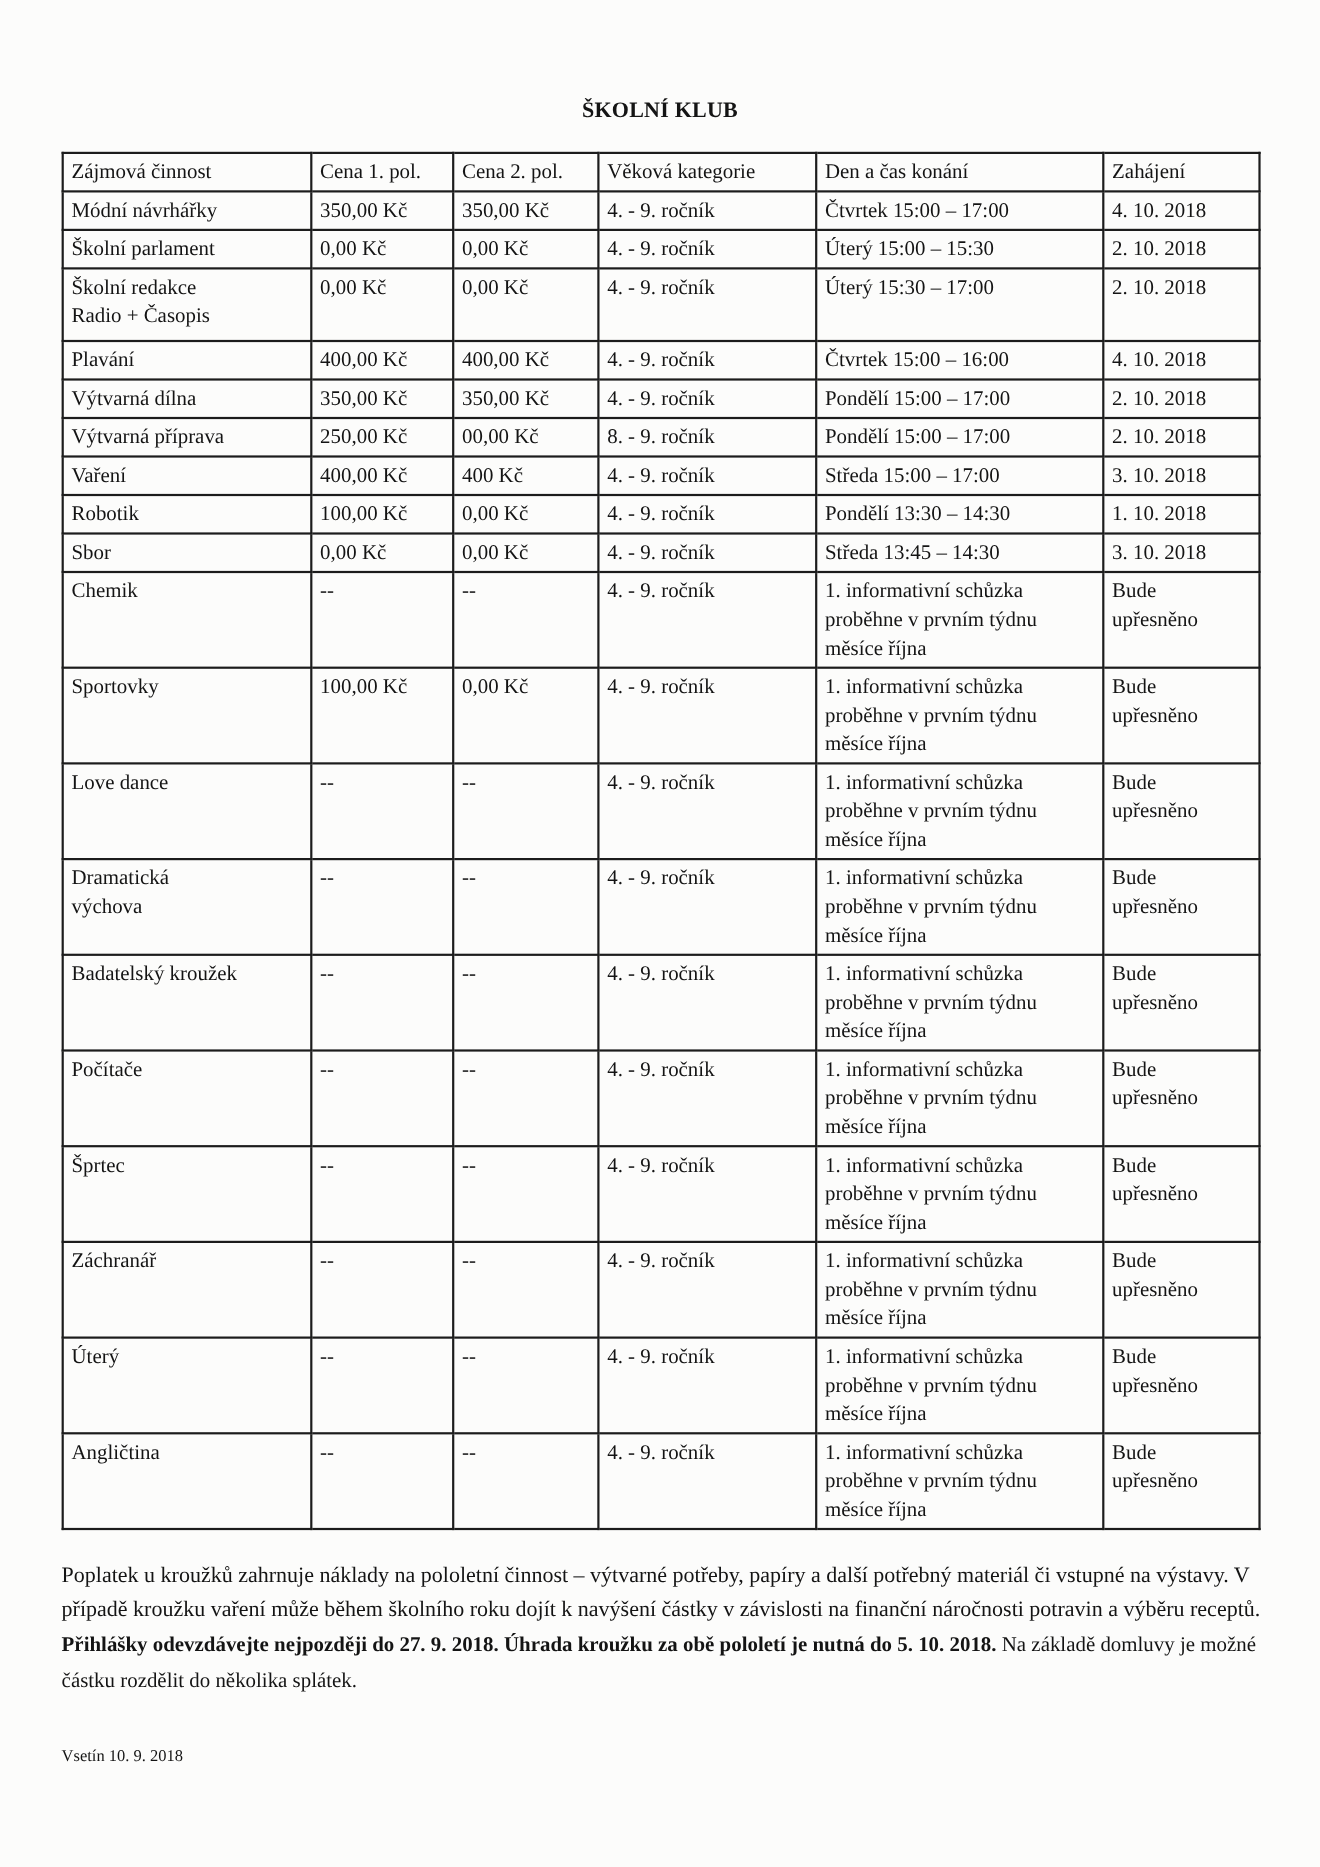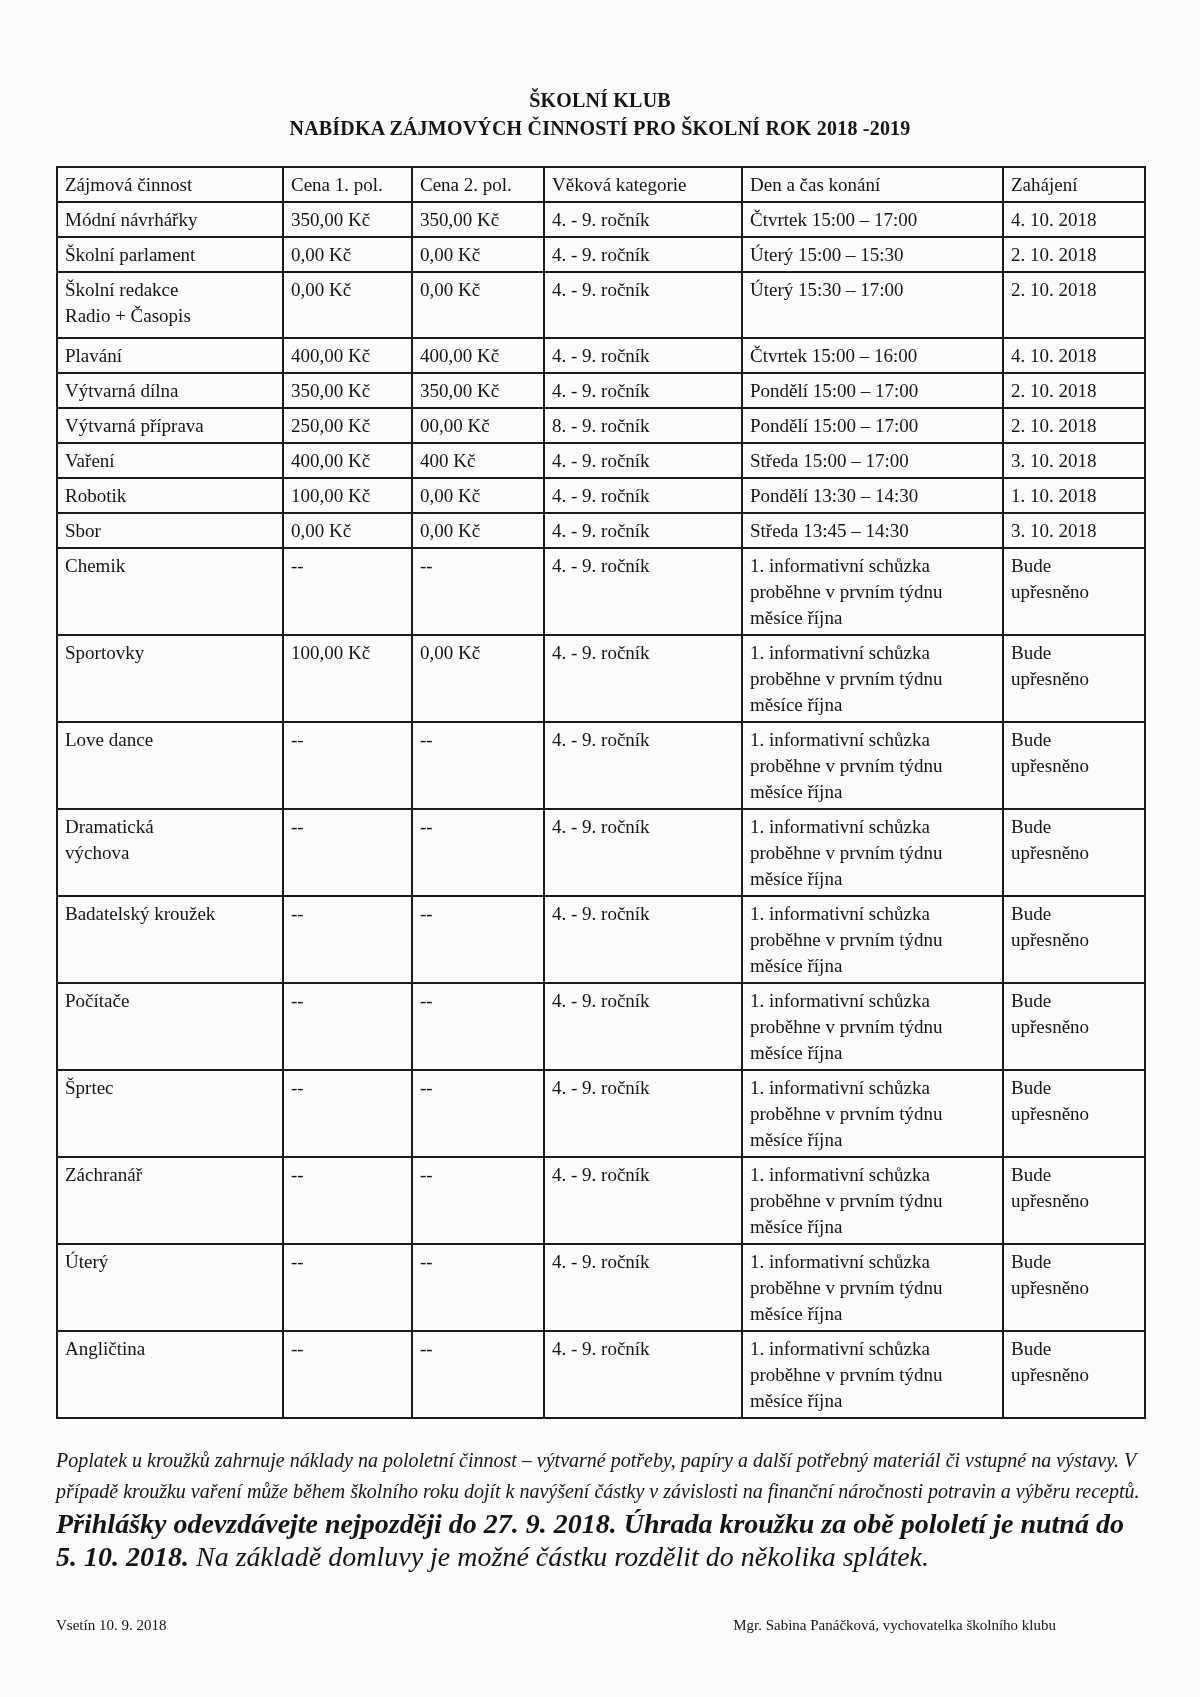--- a/index.html
+++ b/index.html
@@ -63,45 +63,43 @@
     white-space: pre-line;
     padding-top: 6px;
   }
   td.start-cell { white-space: pre-line; line-height: 29px; border-radius: 13px; }
 
   .notes {
     width: 1092px;
     margin-top: 26px;
     font-size: 20px;
     line-height: 31px;
-    font-style: italic;
   }
   .notes .para-deadline {
-    font-size: 28px;
+    font-size: 19px;
     line-height: 33px;
   }
   .notes .bold-part { font-weight: bold; }
 
   .sign-row {
     width: 1092px;
     margin-top: 44px;
     display: flex;
     justify-content: space-between;
     font-size: 15px;
   }
   .sign-row .signature { margin-right: 92px; }
 </style>
 </head>
 <body>
 
 <div class="page">
 
   <div class="doc-title">
     <span class="line">ŠKOLNÍ KLUB</span>
-    <span class="line">NABÍDKA ZÁJMOVÝCH ČINNOSTÍ PRO ŠKOLNÍ ROK 2018 -2019</span>
   </div>
 
   <table class="activities">
     <colgroup>
       <col class="c1">
         <col class="c2">
         <col class="c3">
         <col class="c4">
         <col class="c5">
         <col class="c6">
@@ -321,16 +319,15 @@
     </tbody>
   </table>
 
   <div class="notes">
     <div class="para-fee">Poplatek u kroužků zahrnuje náklady na pololetní činnost – výtvarné potřeby, papíry a další potřebný materiál či vstupné na výstavy. V případě kroužku vaření může během školního roku dojít k navýšení částky v závislosti na finanční náročnosti potravin a výběru receptů.</div>
     <div class="para-deadline"><span class="bold-part">Přihlášky odevzdávejte nejpozději do 27. 9. 2018. Úhrada kroužku za obě pololetí je nutná do 5. 10. 2018.</span><span> Na základě domluvy je možné částku rozdělit do několika splátek.</span></div>
   </div>
 
   <div class="sign-row">
     <span>Vsetín 10. 9. 2018</span>
-    <span class="signature">Mgr. Sabina Panáčková, vychovatelka školního klubu</span>
   </div>
 
 </div>
 
 </body></html>

